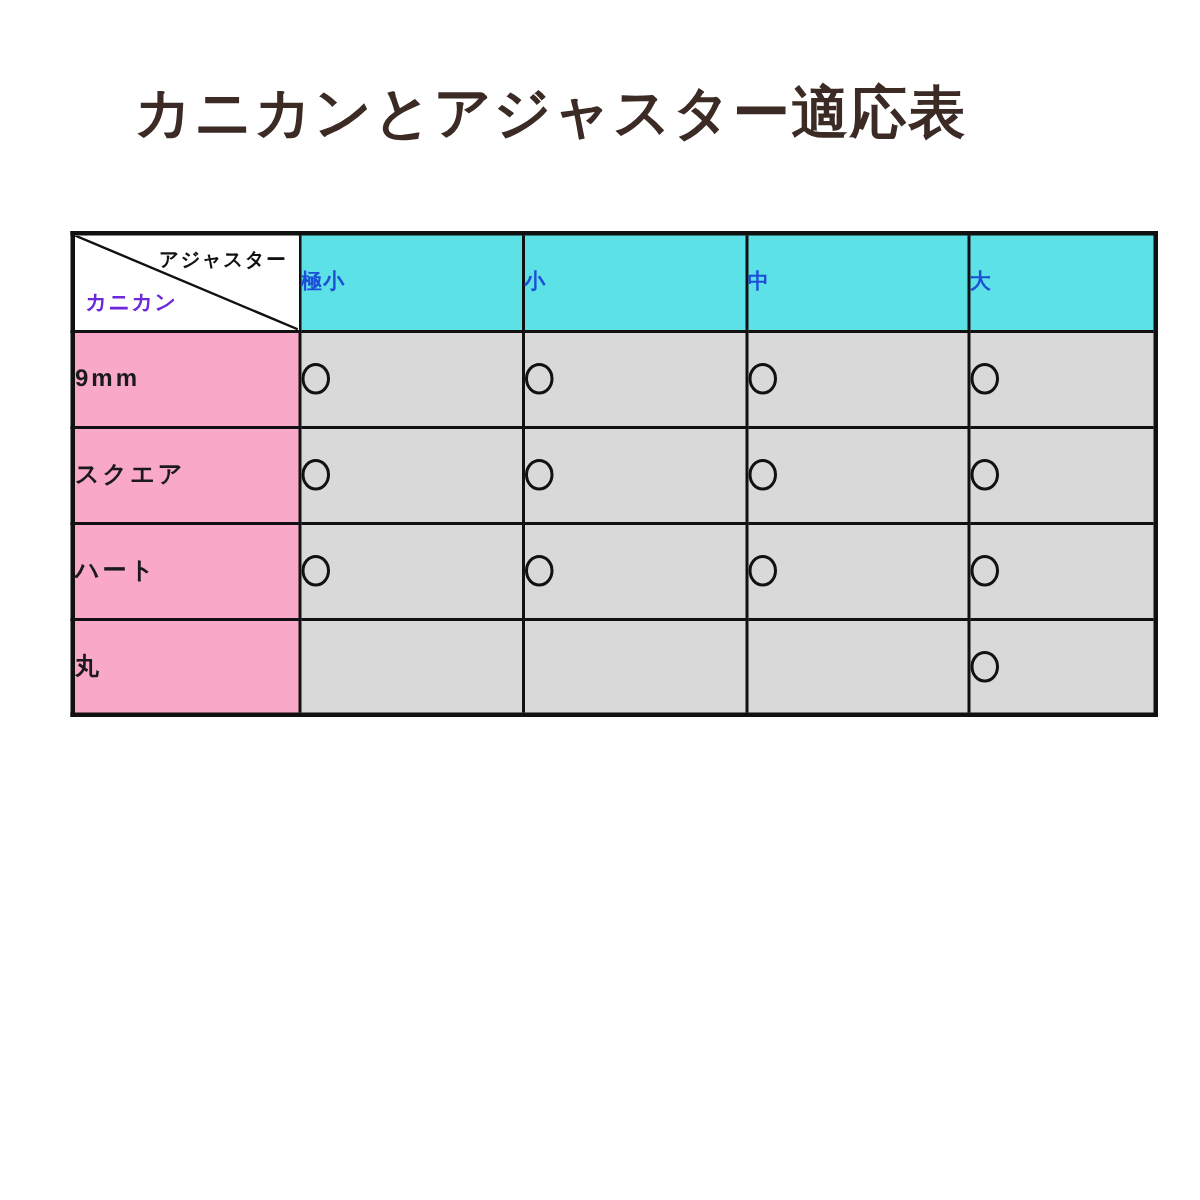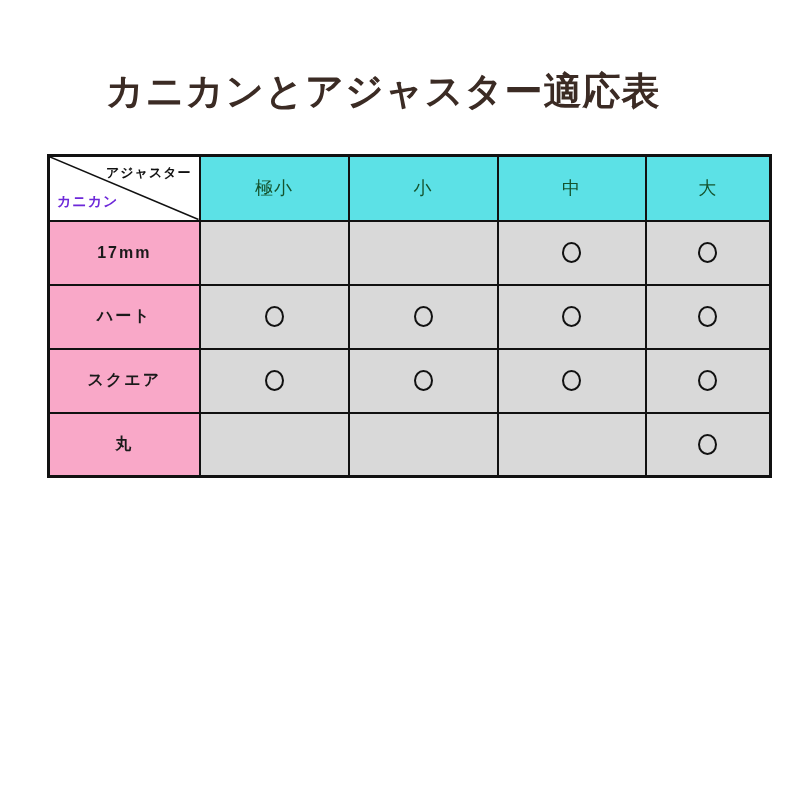--- a/index.html
+++ b/index.html
@@ -12,39 +12,39 @@
     background: #ffffff;
     overflow: hidden;
     position: relative;
     font-family: "Liberation Sans", "DejaVu Sans", sans-serif;
   }
   .title {
     position: absolute;
     top: 50px;
     left: 0;
     width: 734px;
-    margin: 16px;
+    margin: 0;
     text-align: center;
     font-size: 38px;
     font-weight: bold;
     letter-spacing: 1px;
     color: var(--title_text, #3b2b24);
   }
   table.compat {
     position: absolute;
     left: 47px;
     top: 154px;
     border-collapse: collapse;
     table-layout: fixed;
     border: 3px solid var(--border, #111111);
   }
   table.compat th, table.compat td {
     border: 2px solid var(--border, #111111);
     padding: 0;
-    text-align: center;
+    text-align: left;
     vertical-align: middle;
   }
   tr.hdr { height: 65px; }
   tr.body-row { height: 64px; }
   th.corner {
     position: relative;
     background: #ffffff;
     overflow: hidden;
   }
   th.corner .diag {
@@ -64,23 +64,23 @@
   th.corner .c-bot {
     position: absolute;
     bottom: 9px; left: 7px;
     font-size: 14px;
     font-weight: bold;
     color: #6d28d9;
     letter-spacing: 1px;
   }
   th.colhead {
     background: var(--header_cyan, #5ce1e6);
-    font-size: 18px;
-    font-weight: normal;
-    color: #14532d;
+    font-size: 14px;
+    font-weight: bold;
+    color: #1d4ed8;
     letter-spacing: 1px;
   }
   th.rowhead {
     background: var(--label_pink, #f9a8c8);
     font-size: 16px;
     font-weight: bold;
     color: #1a1a1a;
     letter-spacing: 2px;
   }
   td.cell {
@@ -120,35 +120,35 @@
         <span class="c-bot">カニカン</span>
       </th>
       <th class="colhead">極小</th>
       <th class="colhead">小</th>
       <th class="colhead">中</th>
       <th class="colhead">大</th>
     </tr>
   </thead>
   <tbody>
     <tr class="body-row">
-      <th class="rowhead">17mm</th>
-      <td class="cell"><span class="mark" style="visibility: hidden;"></span></td>
-      <td class="cell"><span class="mark" style="visibility: hidden;"></span></td>
-      <td class="cell"><span class="mark"></span></td>
-      <td class="cell"><span class="mark"></span></td>
-    </tr>
-    <tr class="body-row">
-      <th class="rowhead">ハート</th>
+      <th class="rowhead">9mm</th>
       <td class="cell"><span class="mark"></span></td>
       <td class="cell"><span class="mark"></span></td>
       <td class="cell"><span class="mark"></span></td>
       <td class="cell"><span class="mark"></span></td>
     </tr>
     <tr class="body-row">
       <th class="rowhead">スクエア</th>
+      <td class="cell"><span class="mark"></span></td>
+      <td class="cell"><span class="mark"></span></td>
+      <td class="cell"><span class="mark"></span></td>
+      <td class="cell"><span class="mark"></span></td>
+    </tr>
+    <tr class="body-row">
+      <th class="rowhead">ハート</th>
       <td class="cell"><span class="mark"></span></td>
       <td class="cell"><span class="mark"></span></td>
       <td class="cell"><span class="mark"></span></td>
       <td class="cell"><span class="mark"></span></td>
     </tr>
     <tr class="body-row">
       <th class="rowhead">丸</th>
       <td class="cell"><span class="mark" style="visibility: hidden;"></span></td>
       <td class="cell"><span class="mark" style="visibility: hidden;"></span></td>
       <td class="cell"><span class="mark" style="visibility: hidden;"></span></td>

